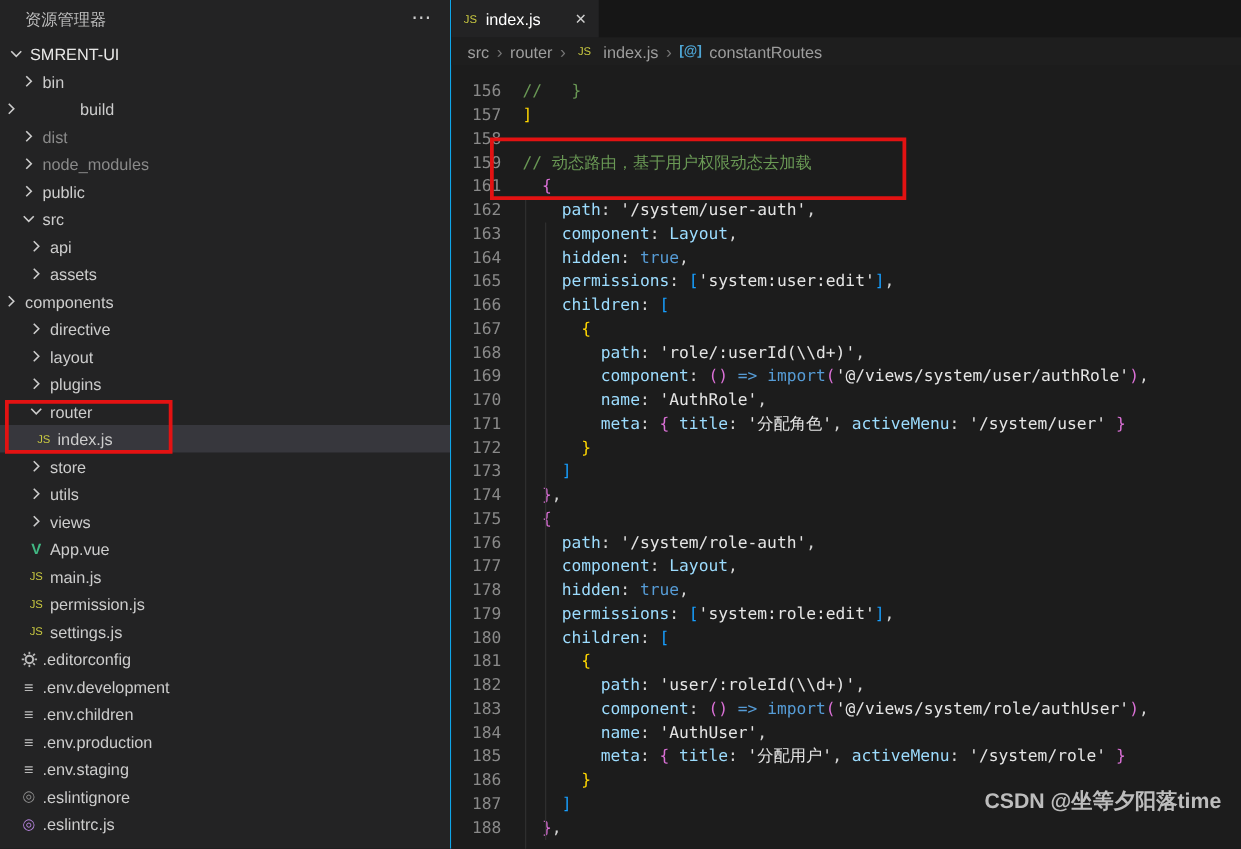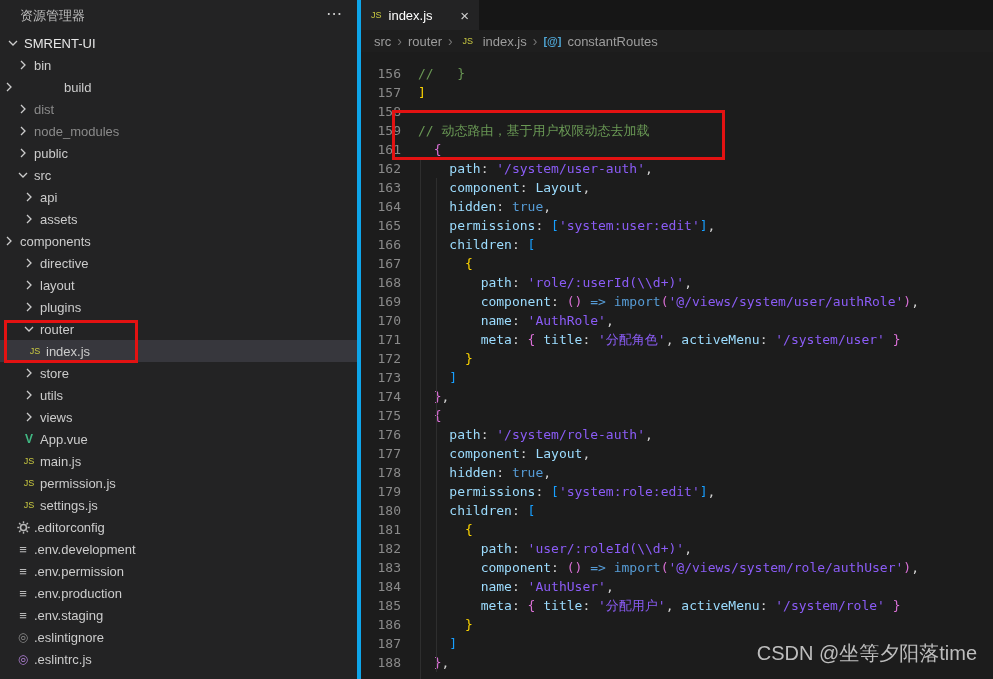--- a/index.html
+++ b/index.html
@@ -2,21 +2,21 @@
 <html><head>
 <meta charset="utf-8">
 <style>
   * { margin:0; padding:0; box-sizing:border-box; }
   html,body { width:993px; height:679px; overflow:hidden; background:#1c1c1c;
               font-family:"Liberation Sans","DejaVu Sans",sans-serif; }
   .app { position:relative; width:993px; height:679px; display:flex; }
 
   
   .sidebar { position:relative; width:361px; height:679px; background:#232324;
-             border-right:4px solid #0ea5e9; flex:none; overflow:hidden; }
+             border-right:1px solid #0ea5e9; flex:none; overflow:hidden; }
   .sb-header { height:32px; display:flex; align-items:center; padding-left:20px;
                color:#bdbdbd; font-size:13px; position:relative; }
   .sb-more { position:absolute; right:14px; top:4px; color:#cccccc; font-size:16px;
              letter-spacing:1px; cursor:pointer; }
   .tree { position:absolute; top:32px; left:0; right:0; }
   .row { height:22px; display:flex; align-items:center; color:#cccccc; font-size:13px;
          cursor:pointer; white-space:nowrap; }
   .row.sel { background:#37373d; }
   .row.dim .lbl { color:#8a8a8a; }
   .row.bold .lbl { font-weight:normal; color:#e8e8e8; }
@@ -45,30 +45,30 @@
   .sym-array { color:#4fa6d5; font-size:11px; font-weight:bold; }
 
   
   .code { position:relative; height:627px;
           font-family:"DejaVu Sans Mono","Liberation Mono",monospace;
           font-size:13px;margin-top:12px; }
   .cline { height:19px; line-height:19px; display:flex; white-space:pre; }
   .lnum { width:40px; flex:none; text-align:right; color:#8a8a8a; }
   .ctext { margin-left:17px; }
   .c{color:#6a9955} .k1{color:#c586c0} .k2{color:#569cd6} .v{color:#4fc1ff}
-  .p{color:#9cdcfe} .s{color:#8b5cf6} .w{color:#d4d4d4}
+  .p{color:#9cdcfe} .s{color:#e5e5e5} .w{color:#d4d4d4}
   .b1{color:#ffd700} .b2{color:#da70d6} .b3{color:#179fff}
   .guide { position:absolute; width:1px; background:#2e2e2e; z-index:1; }
   .g1 { left:59px; top:95px; height:532px; }
   .g2 { left:75px; top:114px; height:494px; }
   .code-redbox { position:absolute; left:31px; top:46px; width:333px; height:50px;
                  border:3px solid #e31212; pointer-events:none; z-index:5; }
 
-  .watermark { position:absolute; right:16px; bottom:12px; font-size:20px;
-               color:rgba(212,212,212,.88); z-index:9; }
+  .watermark { position:absolute; right:16px; bottom:27px; font-size:17px;
+               color:rgba(212,212,212,.88); z-index:9;font-weight:bold; }
   svg.chv { display:block; }
 </style>
 </head>
 <body>
 
 <div class="app">
 
   <aside class="sidebar">
     <div class="sb-header">
       <span>资源管理器</span>
@@ -260,21 +260,21 @@
         <div class="row" style="padding-left: 14px;">
           <span class="icon-slot">
             <span class="cfg-ico">≡</span>
           </span>
           <span class="lbl">.env.development</span>
         </div>
         <div class="row" style="padding-left: 14px;">
           <span class="icon-slot">
             <span class="cfg-ico">≡</span>
           </span>
-          <span class="lbl">.env.permission</span>
+          <span class="lbl">.env.children</span>
         </div>
         <div class="row" style="padding-left: 14px;">
           <span class="icon-slot">
             <span class="cfg-ico">≡</span>
           </span>
           <span class="lbl">.env.production</span>
         </div>
         <div class="row" style="padding-left: 14px;">
           <span class="icon-slot">
             <span class="cfg-ico">≡</span>

